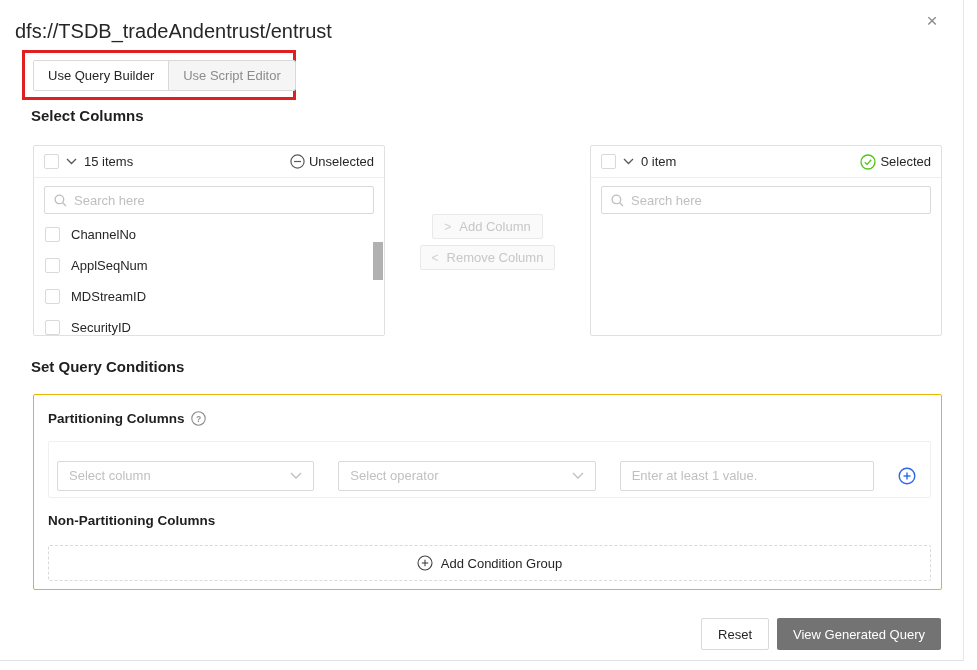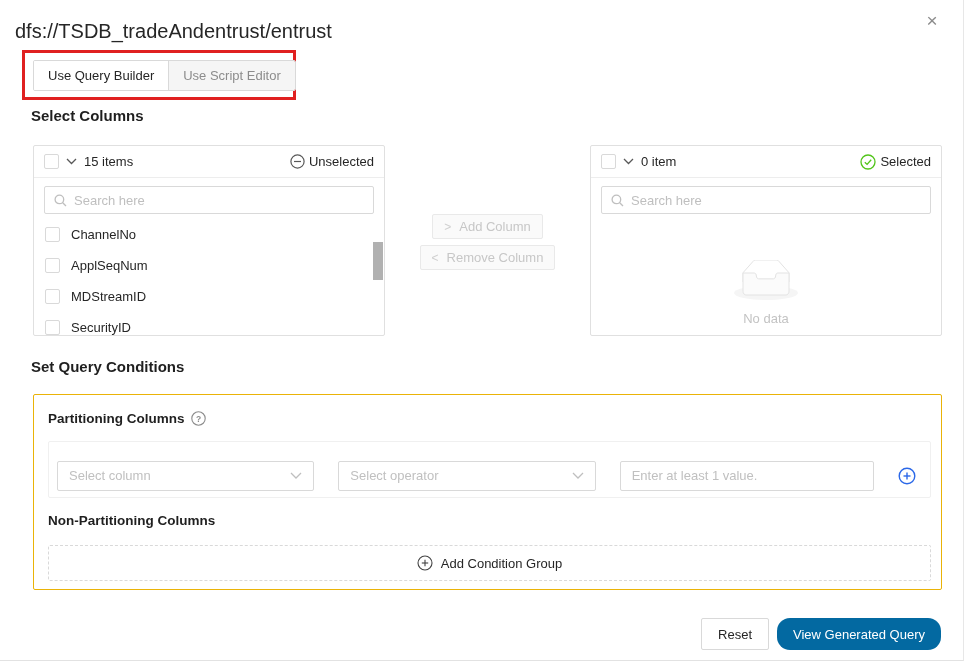--- a/index.html
+++ b/index.html
@@ -270,30 +270,20 @@
       </span>
     </div>
     <div class="panel-body">
       <div class="search-box">
         <svg width="13" height="13" viewBox="0 0 13 13">
             <circle cx="5.4" cy="5.4" r="4.3" fill="none" stroke="#bfbfbf" stroke-width="1.3"></circle>
             <line x1="8.7" y1="8.7" x2="12" y2="12" stroke="#bfbfbf" stroke-width="1.3"></line>
           </svg>
         <input type="text" placeholder="Search here" style="">
       </div>
-      <div class="empty-state">
-        <svg width="64" height="41" viewBox="0 0 64 41">
-          <ellipse fill="#f5f5f5" cx="32" cy="33" rx="32" ry="7"></ellipse>
-          <g fill-rule="nonzero" stroke="#e3e3e3" fill="none">
-            <path d="M55 12.76L44.854 1.258C44.367.474 43.656 0 42.907 0H21.093c-.749 0-1.46.474-1.947 1.257L9 12.761V22h46v-9.24z"></path>
-            <path d="M41.613 15.931c0-1.605.994-2.93 2.227-2.931H55v18.137C55 33.26 53.68 35 52.05 35h-40.1C10.32 35 9 33.259 9 31.137V13h11.16c1.233 0 2.227 1.323 2.227 2.928v.022c0 1.605 1.005 2.901 2.237 2.901h14.752c1.232 0 2.237-1.308 2.237-2.913v-.007z" fill="#fbfbfb"></path>
-          </g>
-        </svg>
-        <span class="empty-text">No data</span>
-      </div>
     </div>
   </div>
 
   <div class="section-heading" id="heading-query-conditions">Set Query Conditions</div>
 
   <div class="conditions-panel">
     <div class="cond-label" id="label-partitioning">
       <span>Partitioning Columns</span>
       <svg width="15" height="15" viewBox="0 0 15 15">
           <circle cx="7.5" cy="7.5" r="6.7" fill="none" stroke="#8c8c8c" stroke-width="1.1"></circle>
@@ -335,16 +325,16 @@
           <circle cx="8" cy="8" r="7" fill="none" stroke="#434343" stroke-width="1.1"></circle>
           <line x1="8" y1="4.8" x2="8" y2="11.2" stroke="#434343" stroke-width="1.1"></line>
           <line x1="4.8" y1="8" x2="11.2" y2="8" stroke="#434343" stroke-width="1.1"></line>
         </svg>
       <span>Add Condition Group</span>
     </div>
   </div>
 
   <div class="footer-btns">
     <button class="btn-reset">Reset</button>
-    <button class="btn-primary" id="btn-primary" style="background: #0369a1; border-radius: 13px;">View Generated Query</button>
+    <button class="btn-primary" id="btn-primary" style="background: #737373;">View Generated Query</button>
   </div>
 
 </div>
 
 </body></html>

